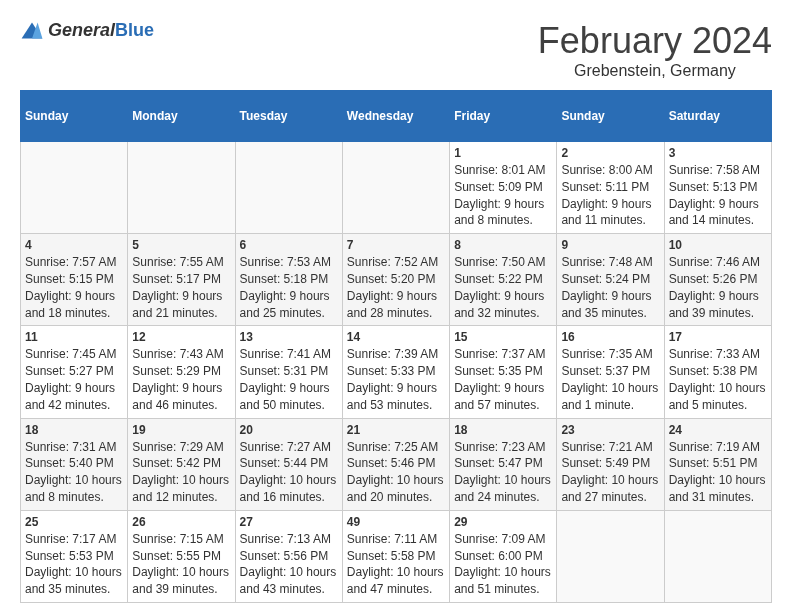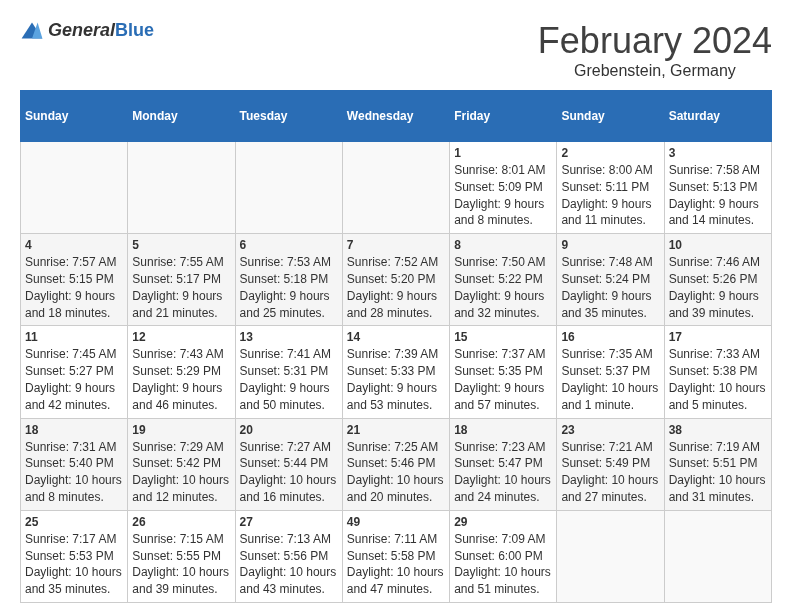--- a/index.html
+++ b/index.html
@@ -215,21 +215,21 @@
         </td>
         <td>
           <span class="day-number">18</span>
           <div class="day-info">Sunrise: 7:23 AM<br>Sunset: 5:47 PM<br>Daylight: 10 hours and 24 minutes.</div>
         </td>
         <td>
           <span class="day-number">23</span>
           <div class="day-info">Sunrise: 7:21 AM<br>Sunset: 5:49 PM<br>Daylight: 10 hours and 27 minutes.</div>
         </td>
         <td>
-          <span class="day-number">38</span>
+          <span class="day-number">24</span>
           <div class="day-info">Sunrise: 7:19 AM<br>Sunset: 5:51 PM<br>Daylight: 10 hours and 31 minutes.</div>
         </td>
       </tr>
       <tr class="row-odd">
         <td>
           <span class="day-number">25</span>
           <div class="day-info">Sunrise: 7:17 AM<br>Sunset: 5:53 PM<br>Daylight: 10 hours and 35 minutes.</div>
         </td>
         <td>
           <span class="day-number">26</span>

